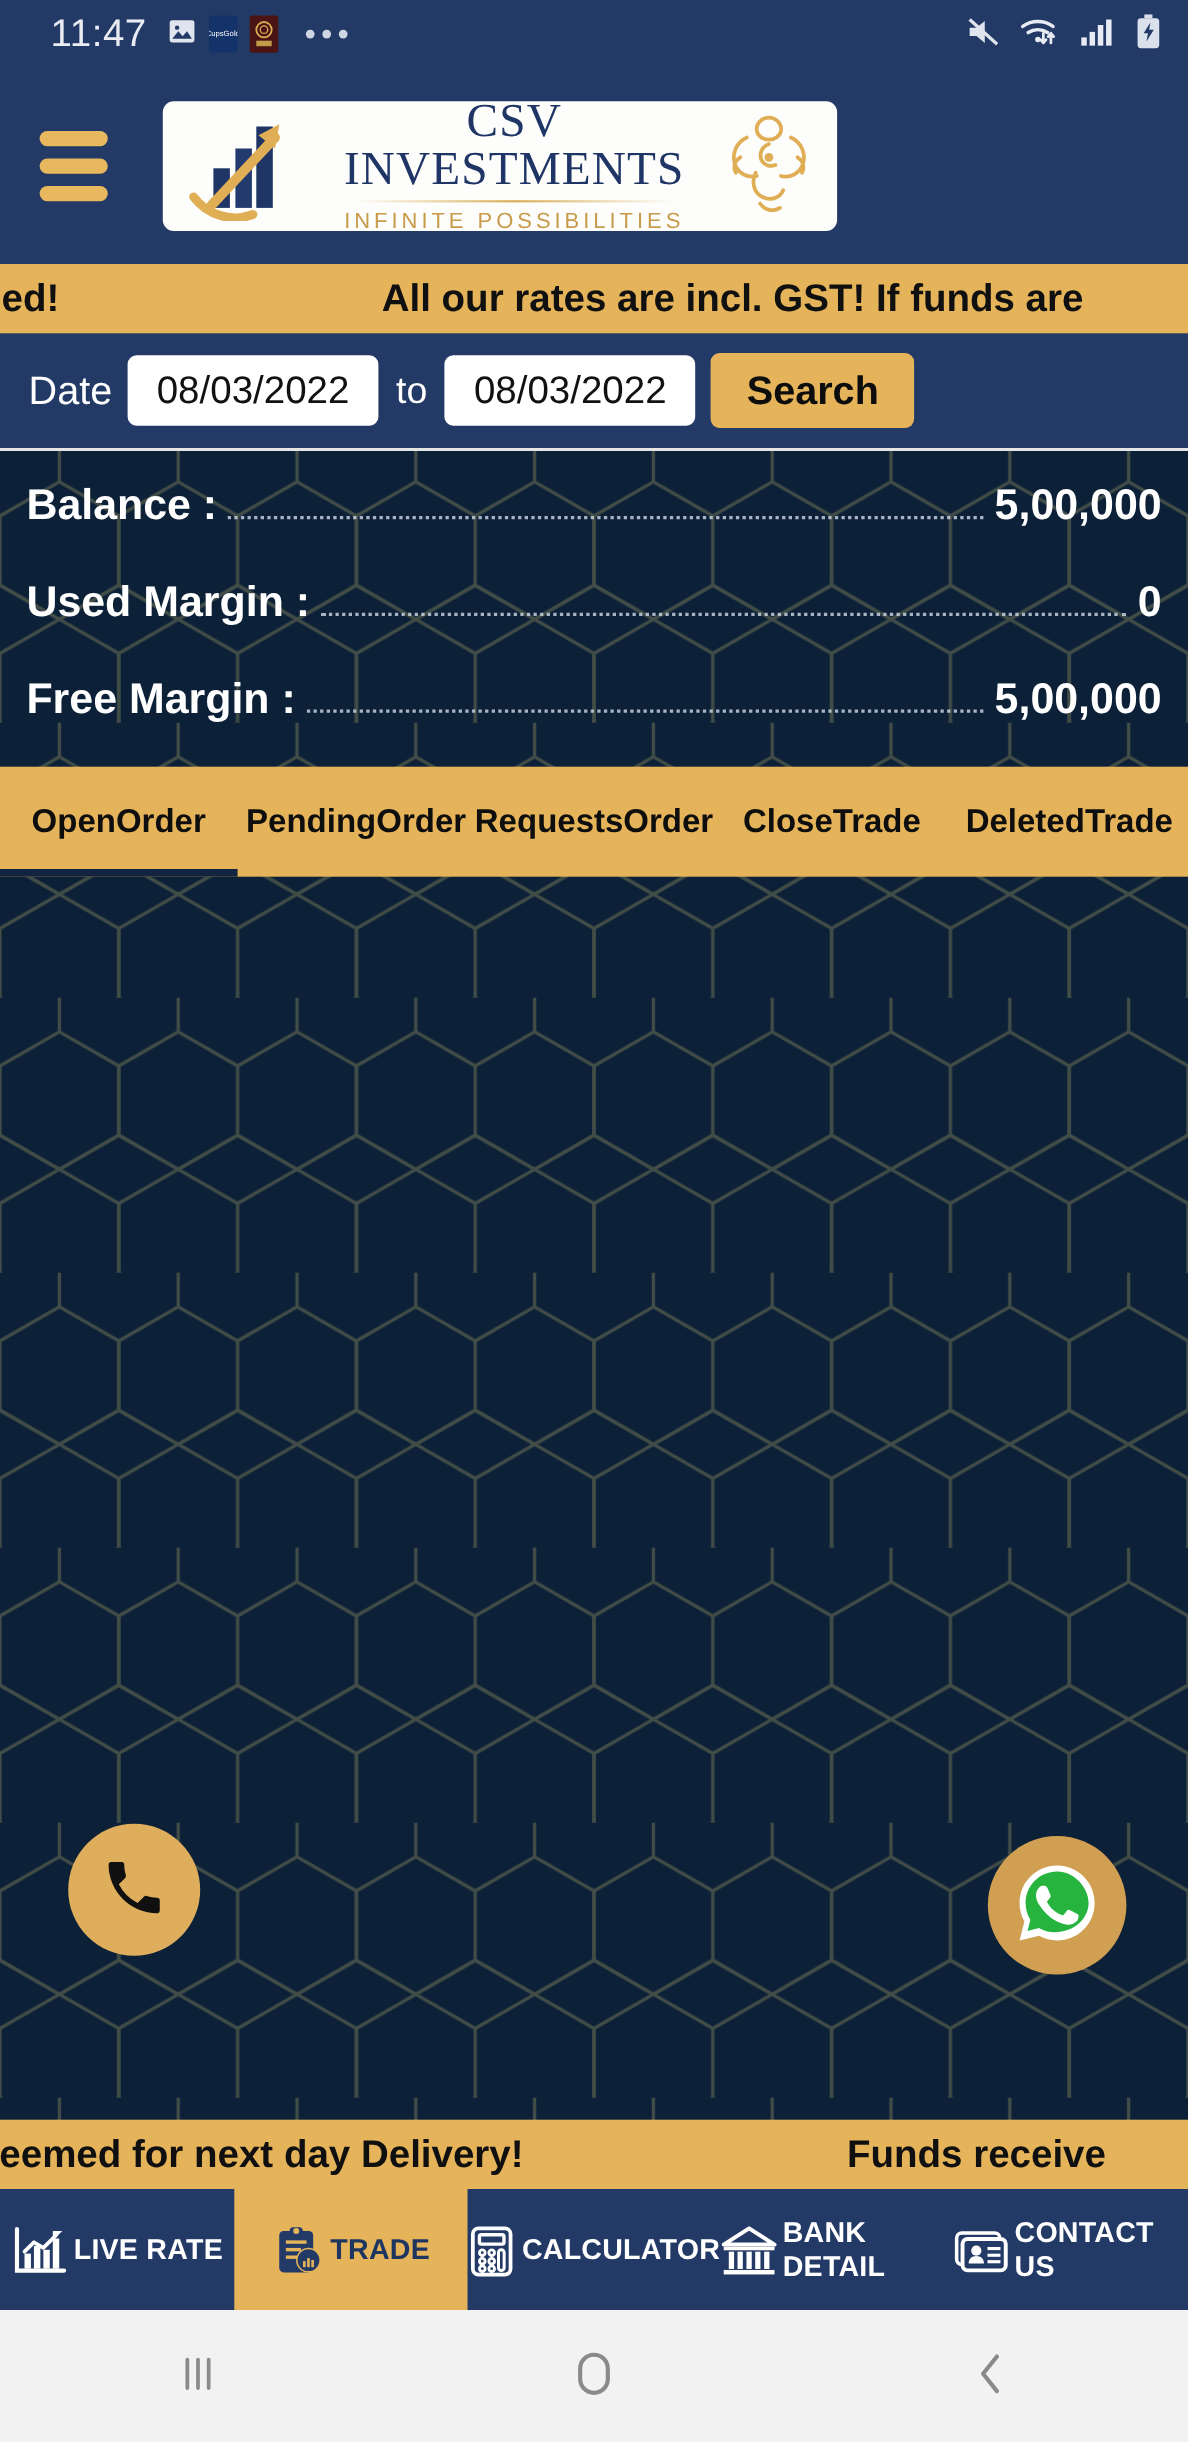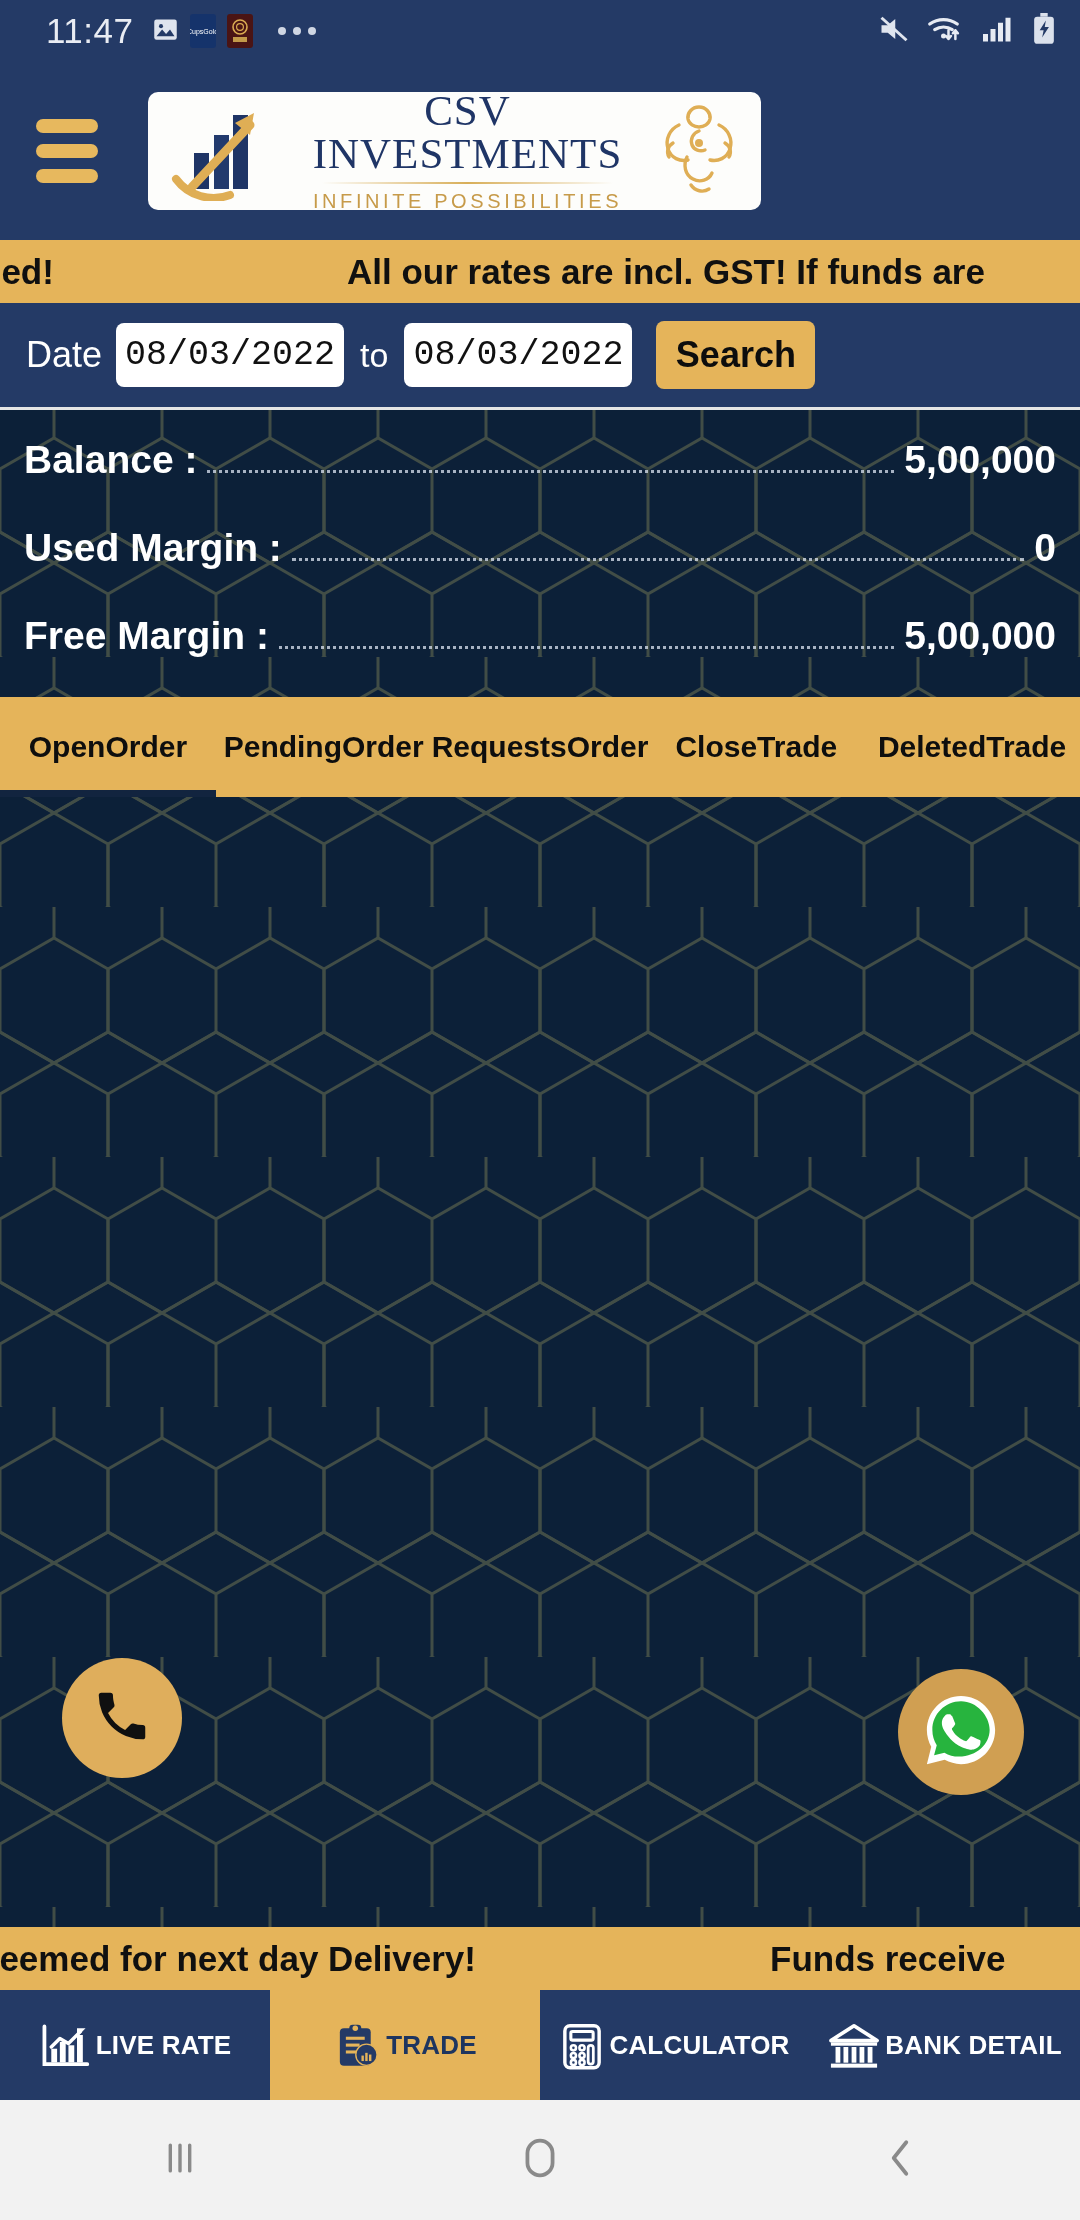--- a/index.html
+++ b/index.html
@@ -84,26 +84,26 @@
 
   
   .datebar {
     height:104px; background:#243a66;
     display:flex; align-items:center; padding:0 14px; gap:0;
   }
   .date-label { color:#fff; font-size:36px; margin:0 14px 0 12px; }
   .date-field {
     background:#fff; border-radius:8px; border:none;
     width:228px; height:64px; text-align:center;
-    font-size:35px; color:#111; font-family:Liberation Mono, monospace;
+    font-size:35px; color:#111; font-family:Liberation Sans, sans-serif;
   }
   .date-to { color:#fff; font-size:34px; margin:0 16px; }
   .search-btn {
-    margin-left:24px; background:#e5b45a; border:none;
-    border-radius:8px; width:159px; height:68px;
+    margin-left:14px; background:#e5b45a; border:none;
+    border-radius:8px; width:185px; height:68px;
     font-size:36px; font-weight:bold; color:#0d0d0d;
     font-family:"Liberation Sans", sans-serif; cursor:pointer;
   }
 
   
   .hexwrap {
     position:absolute; left:0; right:0;
     top:407px; bottom:265px;
     background:#0c2038; overflow:hidden;
   }
@@ -438,20 +438,34 @@
           <rect x="8.3" y="13" width="2.6" height="8.5" fill="#ffffff"></rect>
           <rect x="12.7" y="13" width="2.6" height="8.5" fill="#ffffff"></rect>
           <rect x="17" y="13" width="2.6" height="8.5" fill="#ffffff"></rect>
           <rect x="21.4" y="13" width="2.6" height="8.5" fill="#ffffff"></rect>
           <rect x="1.5" y="22" width="25" height="2.2" fill="#ffffff"></rect>
         </svg>
       </span>
       <span class="nav-label">BANK DETAIL</span>
     </div>
 
+    <div class="nav-item">
+      <span class="nav-ico">
+        <svg width="50" height="48" viewBox="0 0 28 24">
+          <rect x="1.5" y="2.5" width="22" height="16" rx="2.6" fill="none" stroke="#ffffff" stroke-width="1.8"></rect>
+          <rect x="4.5" y="5.5" width="22" height="16" rx="2.6" fill="#243a66" stroke="#ffffff" stroke-width="2"></rect>
+          <circle cx="11.5" cy="11.5" r="2.6" fill="#ffffff"></circle>
+          <path d="M7.6 18c0-2.4 1.7-3.8 3.9-3.8s3.9 1.4 3.9 3.8z" fill="#ffffff"></path>
+          <rect x="17.2" y="9.6" width="6.6" height="1.6" fill="#ffffff"></rect>
+          <rect x="17.2" y="13" width="6.6" height="1.6" fill="#ffffff"></rect>
+          <rect x="17.2" y="16.3" width="6.6" height="1.6" fill="#ffffff"></rect>
+        </svg>
+      </span>
+      <span class="nav-label">CONTACT US</span>
+    </div>
   </div>
 
   <div class="androidnav">
     <div class="an-btn">
       <span>
         <svg width="36" height="42" viewBox="0 0 22 26">
           <g stroke="#8a8a8a" stroke-width="2.1" stroke-linecap="round">
             <line x1="5" y1="5" x2="5" y2="21"></line>
             <line x1="11" y1="5" x2="11" y2="21"></line>
             <line x1="17" y1="5" x2="17" y2="21"></line>

